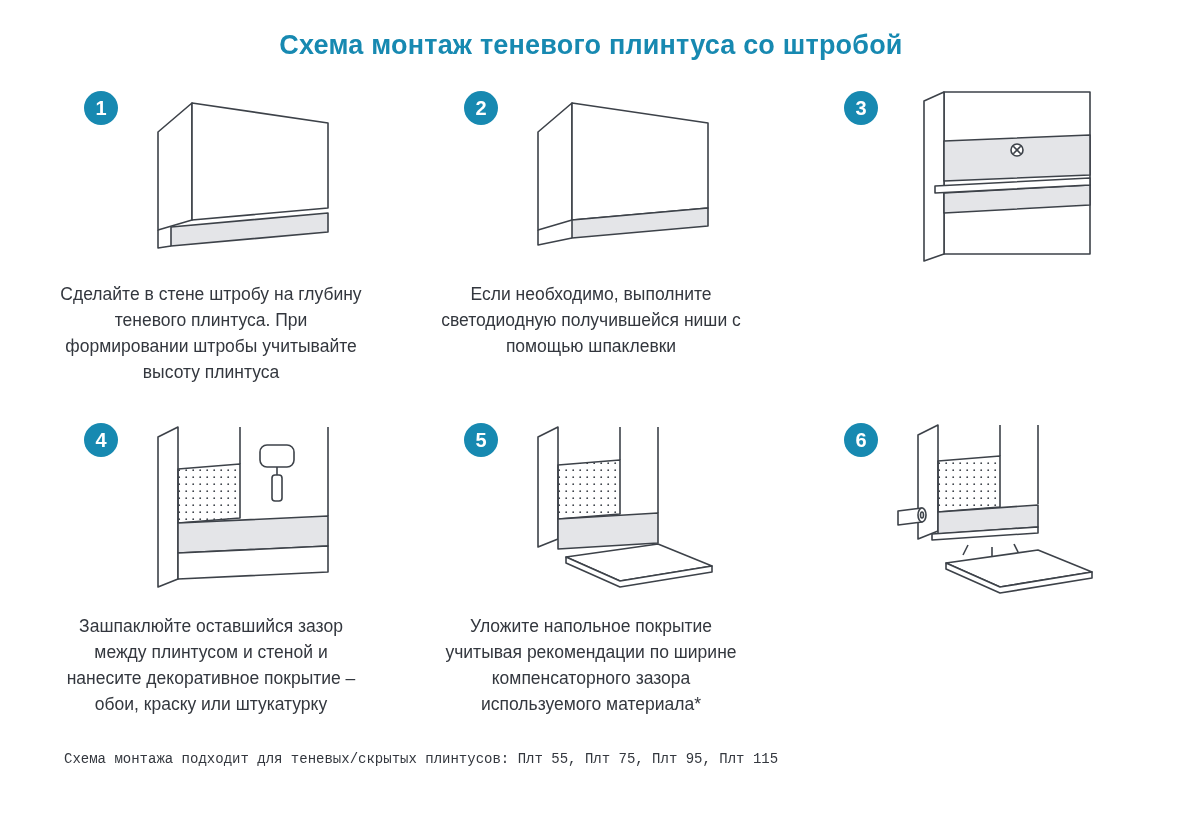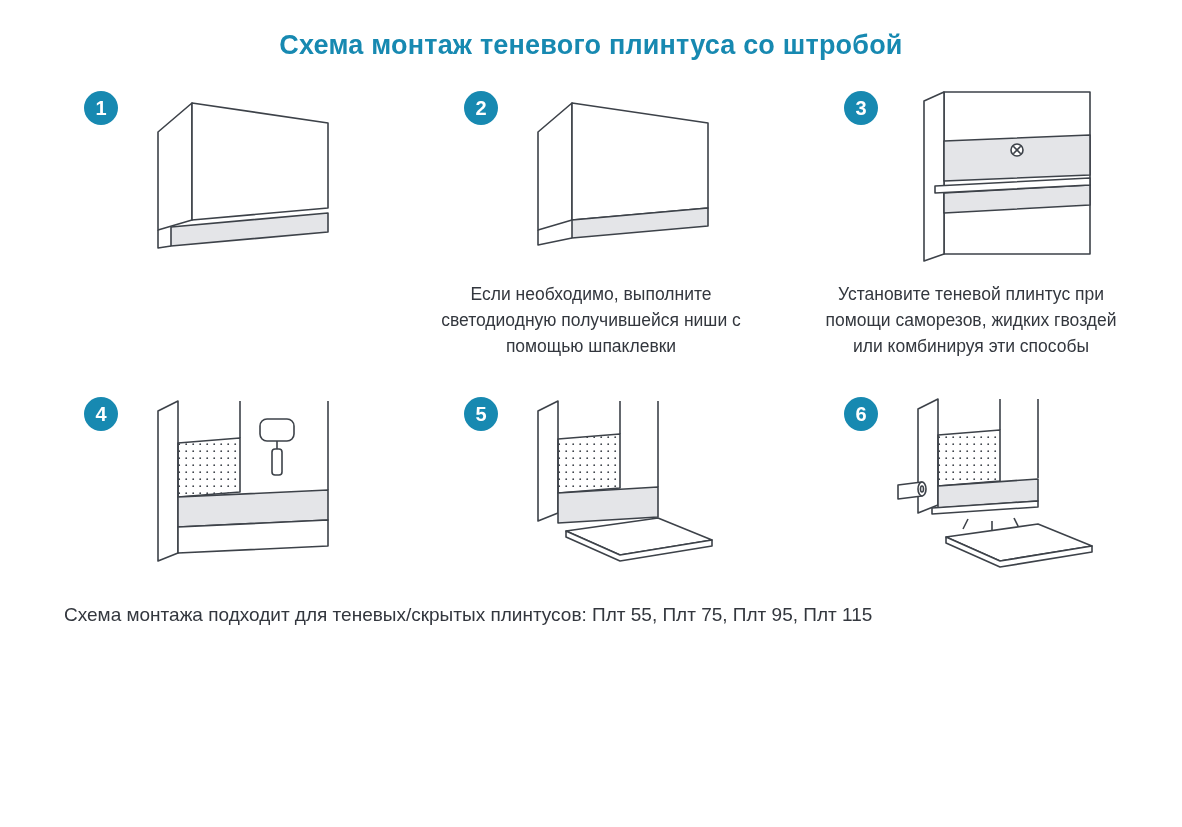--- a/index.html
+++ b/index.html
@@ -31,21 +31,21 @@
   svg.fig-draw{color:var(--line,#3d4249);display:block;}
   svg.fig-draw .gf{fill:var(--fill_light,#e4e5e8);}
   svg.fig-draw .wf{fill:#ffffff;}
   svg.fig-draw .nf{fill:none;}
   .cap{
     margin:14px auto 0 auto;max-width:312px;
     font-size:17.5px;line-height:26px;text-align:center;
     color:var(--text,#33373e);
   }
   .footnotes{margin:30px 0 0 64px;}
-  .footnote{font-size:19px;line-height:24px;margin:0 0 19px 0;color:var(--text,#33373e);}
+  .footnote{font-size:14px;line-height:24px;margin:0 0 19px 0;color:var(--text,#33373e);font-family:Liberation Mono, monospace;}
 </style>
 </head>
 <body>
 
 <div class="page">
 
   <h1 class="title">Схема монтаж теневого плинтуса со штробой</h1>
 
   <div class="grid">
 
@@ -54,20 +54,21 @@
         <div class="badge">1</div>
         <svg class="fig-draw" width="210" height="180" viewBox="0 0 210 180">
           <g stroke="currentColor" stroke-width="1.6" stroke-linejoin="round">
             <polygon class="wf" points="30,45 64,16 64,133 30,143"></polygon>
             <polygon class="wf" points="64,16 200,36 200,121 64,133"></polygon>
             <polygon class="gf" points="43,140 200,126 200,145 43,159"></polygon>
             <polyline class="nf" points="30,143 30,161 43,159"></polyline>
           </g>
         </svg>
       </div>
+      <p class="cap">Сделайте в стене штробу на глубину теневого плинтуса. При формировании штробы учитывайте высоту плинтуса</p>
     </section>
 
     <section class="cell">
       <div class="fig">
         <div class="badge">2</div>
         <svg class="fig-draw" width="210" height="180" viewBox="0 0 210 180">
           <g stroke="currentColor" stroke-width="1.6" stroke-linejoin="round">
             <polygon class="wf" points="30,45 64,16 64,133 30,143"></polygon>
             <polygon class="wf" points="64,16 200,36 200,121 64,133"></polygon>
             <polygon class="gf" points="64,133 200,121 200,139 64,151"></polygon>
@@ -89,21 +90,20 @@
             <polygon class="gf" points="56,106 202,98 202,118 56,126"></polygon>
             <polygon class="wf" points="47,99 202,91 202,98 47,106"></polygon>
             <g>
               <circle class="wf" cx="129" cy="63" r="6"></circle>
               <line x1="125.3" y1="59.3" x2="132.7" y2="66.7"></line>
               <line x1="132.7" y1="59.3" x2="125.3" y2="66.7"></line>
             </g>
           </g>
         </svg>
       </div>
-      <p class="cap">Установите теневой плинтус при помощи саморезов, жидких гвоздей или комбинируя эти способы</p>
     </section>
 
     <section class="cell">
       <div class="fig">
         <div class="badge">4</div>
         <svg class="fig-draw" width="210" height="180" viewBox="0 0 210 180">
           <defs>
             <pattern id="d4" width="7" height="7" patternUnits="userSpaceOnUse">
               <circle cx="2.2" cy="2.2" r="0.9" fill="#3d4249"></circle>
             </pattern>
@@ -116,20 +116,21 @@
             <g>
               <rect class="wf" x="132" y="26" width="34" height="22" rx="7"></rect>
               <line x1="149" y1="48" x2="149" y2="56"></line>
               <rect class="wf" x="144" y="56" width="10" height="26" rx="3"></rect>
             </g>
             <polygon class="gf" points="50,104 200,97 200,127 50,134"></polygon>
             <polygon class="wf" points="50,134 200,127 200,153 50,160"></polygon>
           </g>
         </svg>
       </div>
+      <p class="cap">Зашпаклюйте оставшийся зазор между плинтусом и стеной и нанесите декоративное покрытие – обои, краску или штукатурку</p>
     </section>
 
     <section class="cell">
       <div class="fig">
         <div class="badge">5</div>
         <svg class="fig-draw" width="210" height="180" viewBox="0 0 210 180">
           <defs>
             <pattern id="d5" width="7" height="7" patternUnits="userSpaceOnUse">
               <circle cx="2.2" cy="2.2" r="0.9" fill="#3d4249"></circle>
             </pattern>
@@ -140,20 +141,21 @@
             <line x1="150" y1="8" x2="150" y2="94"></line>
             <polygon points="50,46 112,41 112,95 50,100" fill="url(#d5)"></polygon>
             <polygon class="gf" points="50,100 150,94 150,124 50,130"></polygon>
             <g>
               <polygon class="wf" points="58,138 150,125 204,147 112,162"></polygon>
               <polygon class="wf" points="58,138 112,162 204,147 204,153 112,168 58,144"></polygon>
             </g>
           </g>
         </svg>
       </div>
+      <p class="cap">Уложите напольное покрытие учитывая рекомендации по ширине компенсаторного зазора используемого материала*</p>
     </section>
 
     <section class="cell">
       <div class="fig">
         <div class="badge">6</div>
         <svg class="fig-draw" width="210" height="180" viewBox="0 0 210 180">
           <defs>
             <pattern id="d6" width="7" height="7" patternUnits="userSpaceOnUse">
               <circle cx="2.2" cy="2.2" r="0.9" fill="#3d4249"></circle>
             </pattern>

